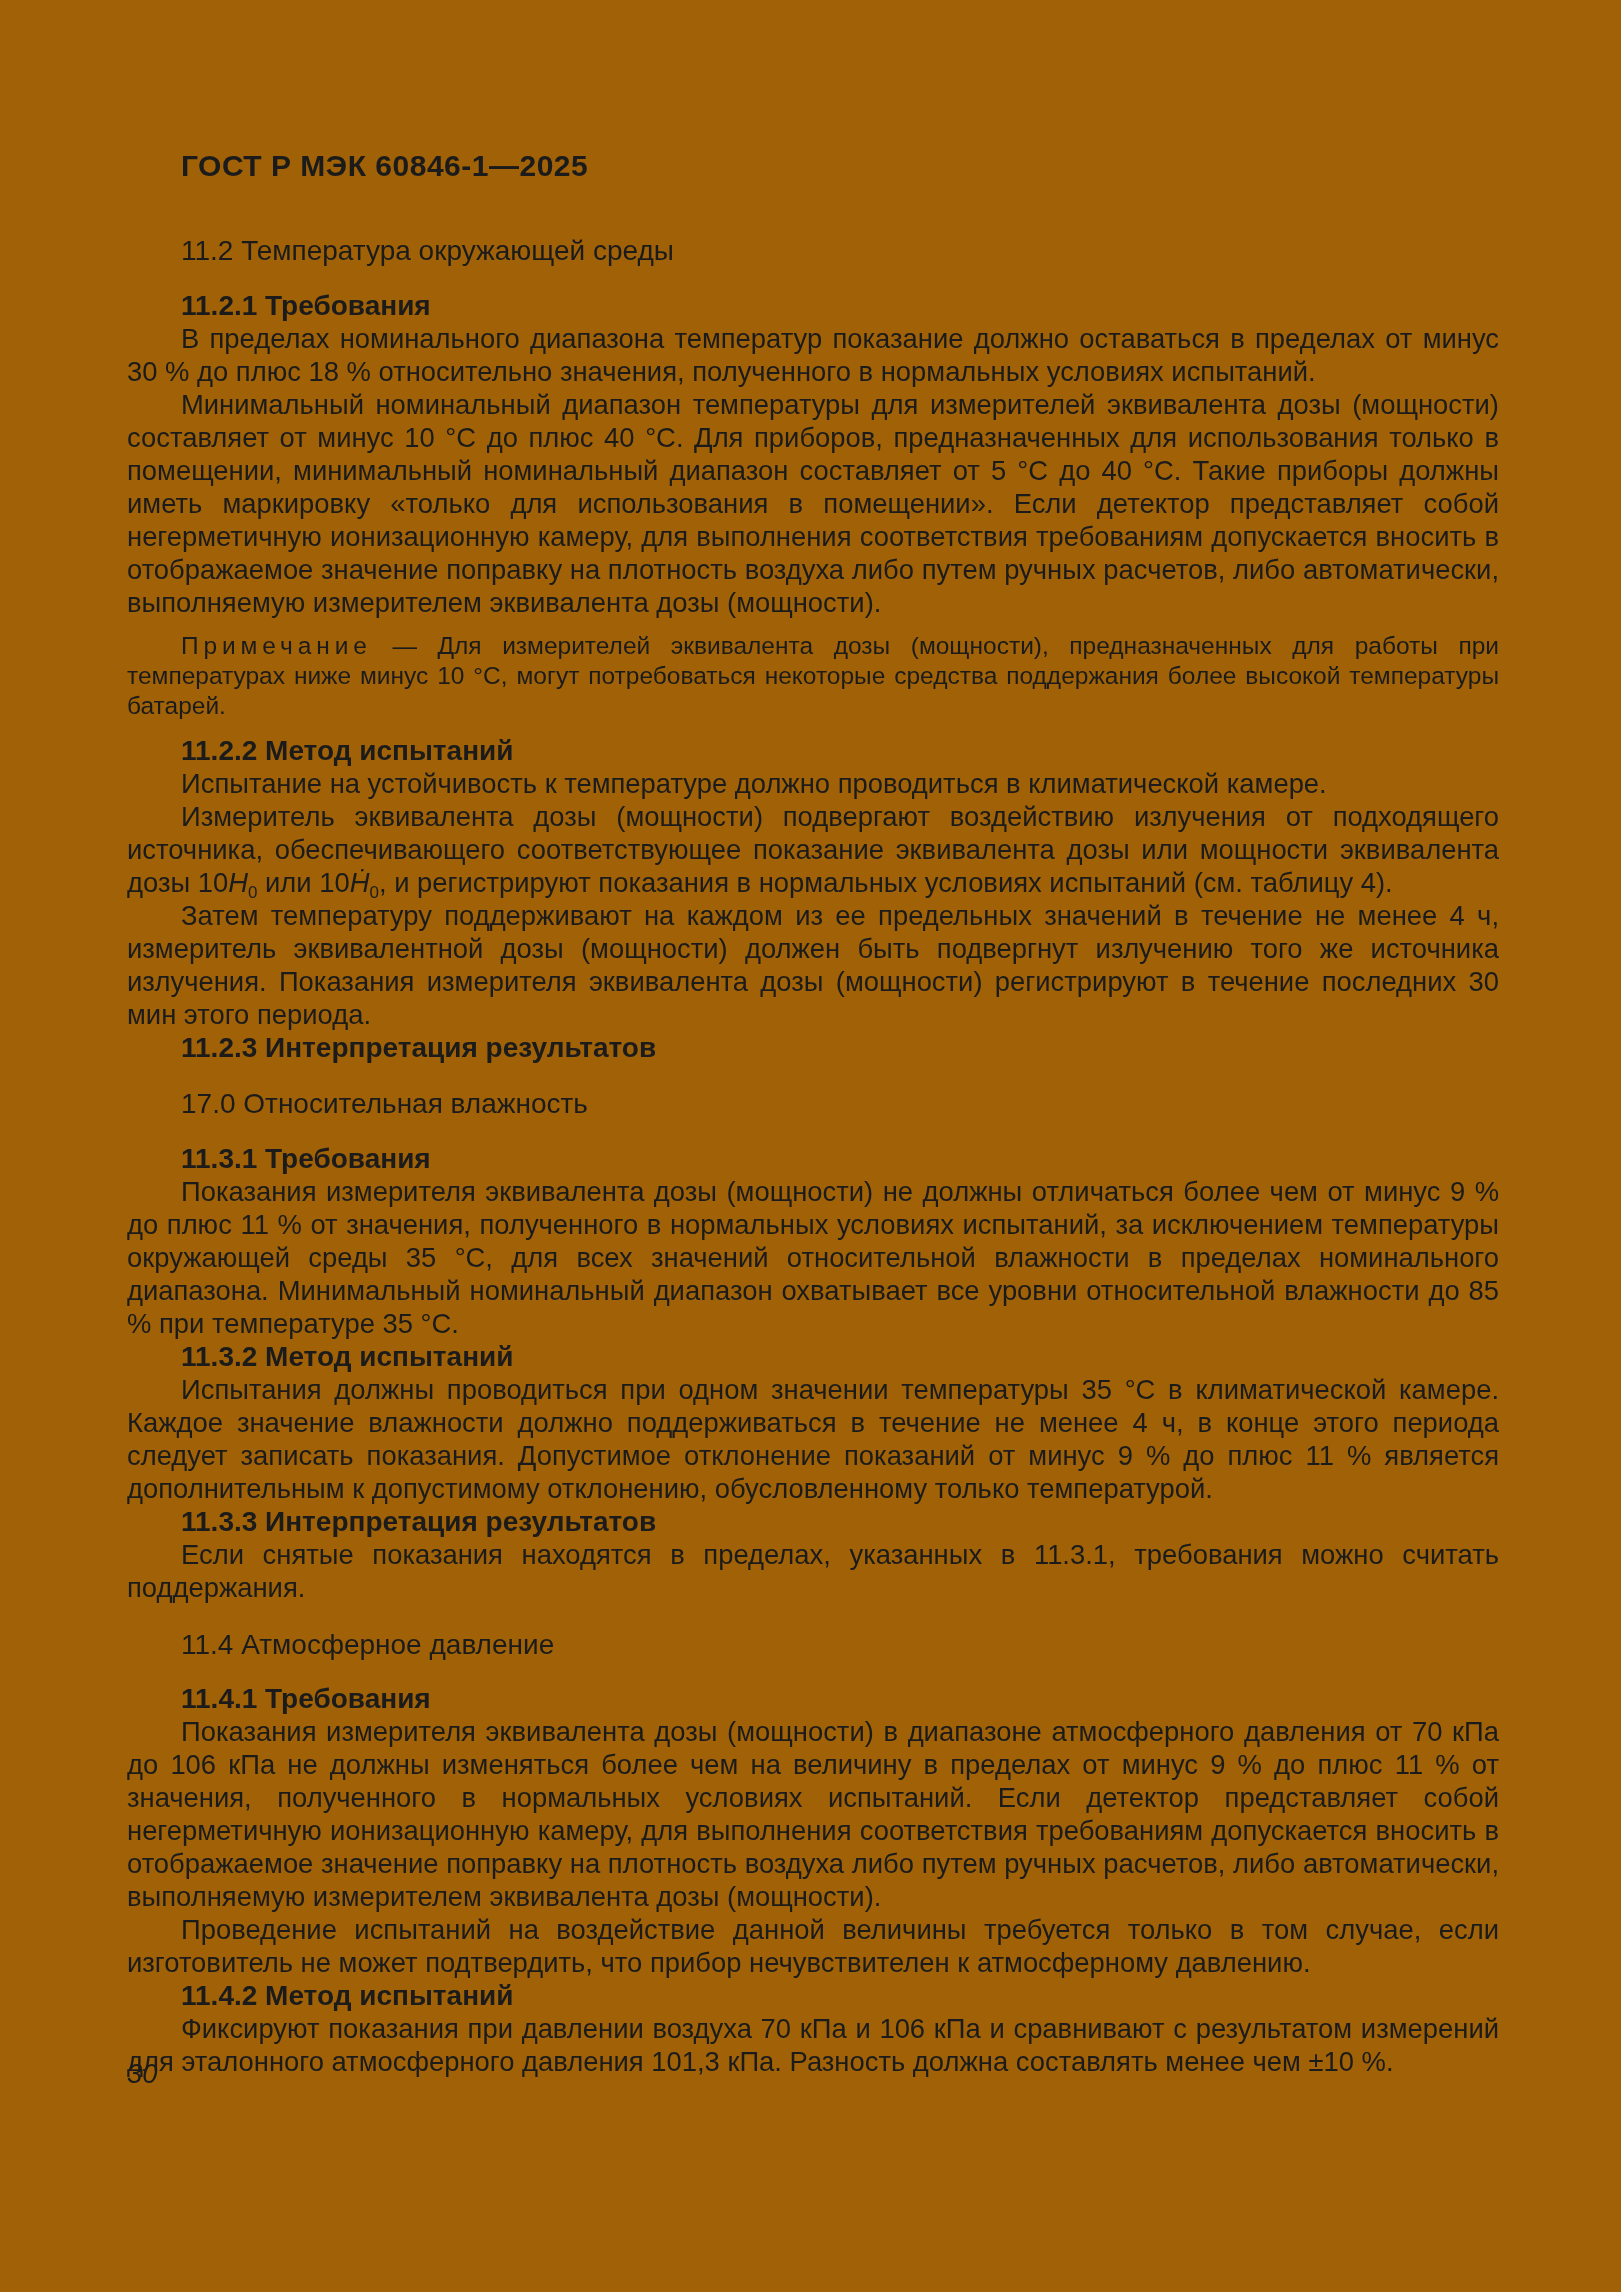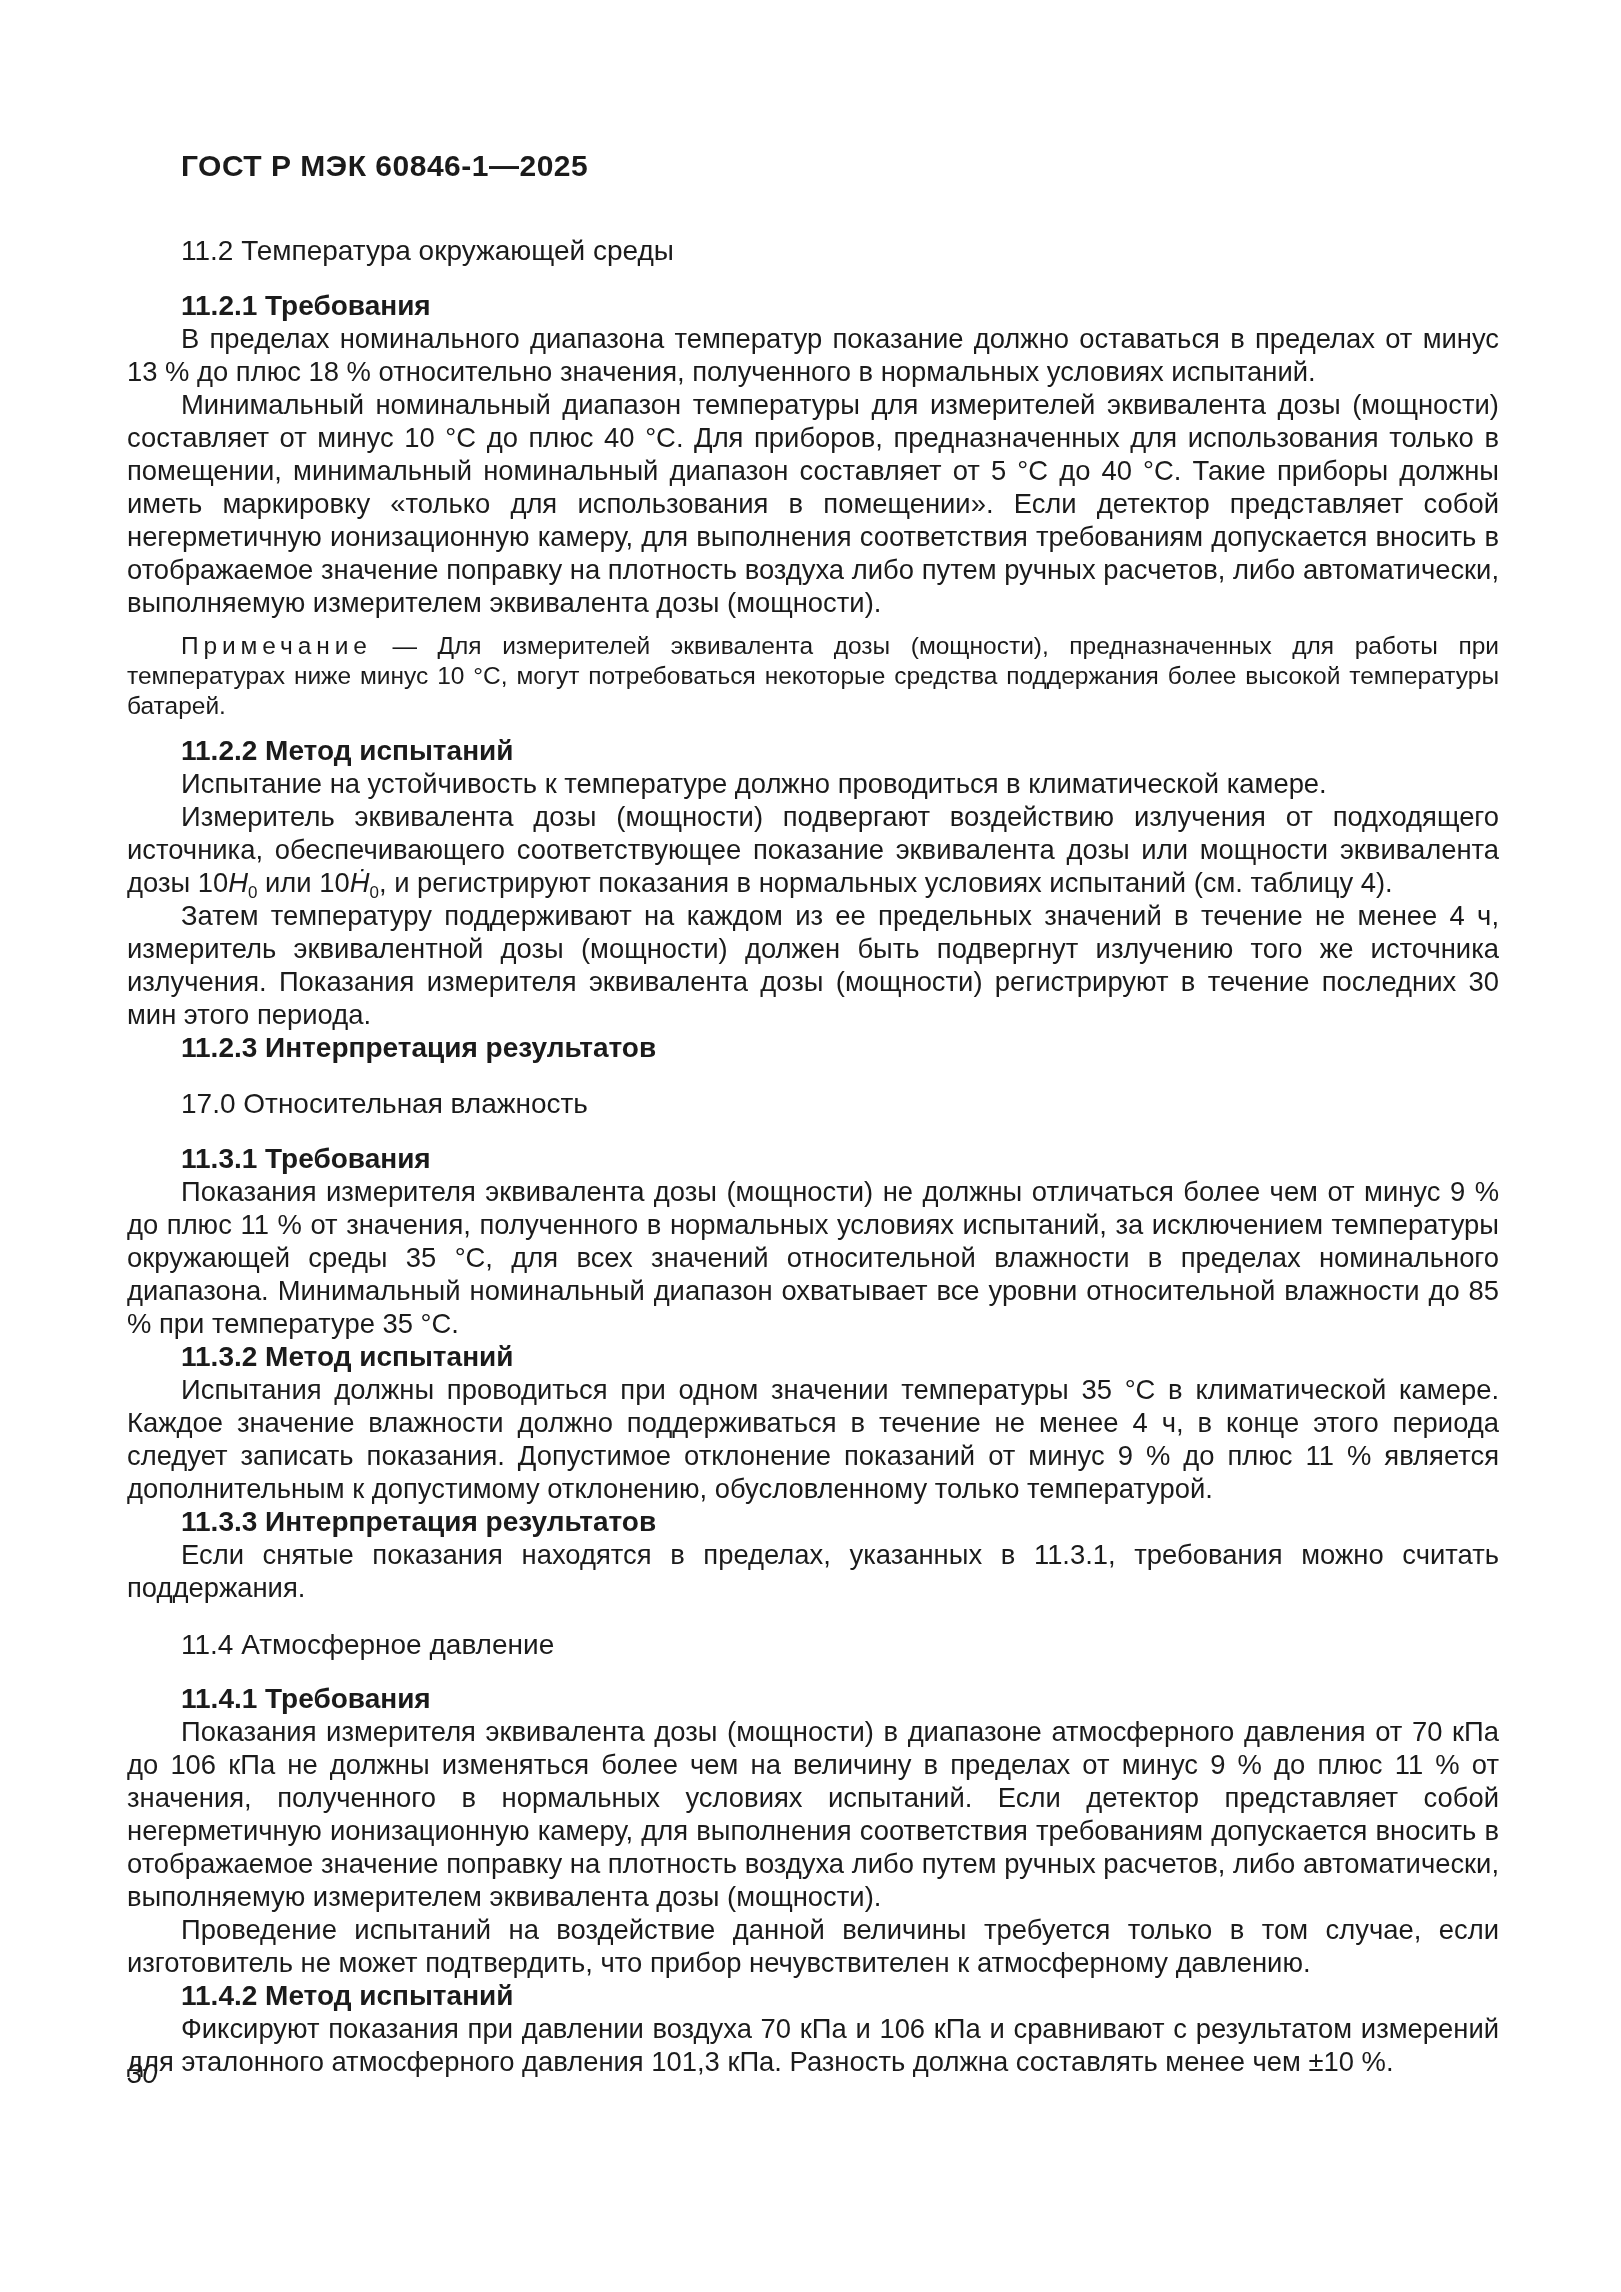--- a/index.html
+++ b/index.html
@@ -1,21 +1,21 @@
 <!DOCTYPE html>
 <html lang="ru"><head>
 <meta charset="utf-8">
 <style>
   html, body { margin: 0; padding: 0; background: #e8e8e8; }
   .page {
     position: relative;
     width: 1621px;
     height: 2293px;
     margin: 0 auto;
-    background: #ffffff;
+    background: #a16207;
     color: #1b1b1b;
     font-family: "Liberation Sans", "DejaVu Sans", sans-serif;
     box-sizing: border-box;
   }
   .content {
     position: absolute;
     left: 127px;
     top: 149px;
     width: 1372px;
   }
@@ -73,21 +73,21 @@
 <body>
 
 <div class="page">
   <div class="content">
 
     <div class="doc-code">ГОСТ Р МЭК 60846-1—2025</div>
 
     <div class="h-major">11.2 Температура окружающей среды</div>
 
     <div class="h-sub">11.2.1 Требования</div>
-    <p class="body">В пределах номинального диапазона температур показание должно оставаться в пределах от минус 13 % до плюс 18 % относительно значения, полученного в нормальных условиях испытаний.</p>
+    <p class="body">В пределах номинального диапазона температур показание должно оставаться в пределах от минус 30 % до плюс 18 % относительно значения, полученного в нормальных условиях испытаний.</p>
     <p class="body">Минимальный номинальный диапазон температуры для измерителей эквивалента дозы (мощности) составляет от минус 10 °С до плюс 40 °С. Для приборов, предназначенных для использования только в помещении, минимальный номинальный диапазон составляет от 5 °С до 40 °С. Такие приборы должны иметь маркировку «только для использования в помещении». Если детектор представляет собой негерметичную ионизационную камеру, для выполнения соответствия требованиям допускается вносить в отображаемое значение поправку на плотность воздуха либо путем ручных расчетов, либо автоматически, выполняемую измерителем эквивалента дозы (мощности).</p>
 
     <p class="note"><span class="note-label">Примечание</span><span> — Для измерителей эквивалента дозы (мощности), предназначенных для работы при температурах ниже минус 10 °С, могут потребоваться некоторые средства поддержания более высокой температуры батарей.</span></p>
 
     <div class="h-sub">11.2.2 Метод испытаний</div>
     <p class="body">Испытание на устойчивость к температуре должно проводиться в климатической камере.</p>
     <p class="body"><span>Измеритель эквивалента дозы (мощности) подвергают воздействию излучения от подходящего источника, обеспечивающего соответствующее показание эквивалента дозы или мощности эквивалента дозы 10</span><span class="qty">H</span><sub class="idx">0</sub><span> или 10</span><span class="qty">Ḣ</span><sub class="idx">0</sub><span>, и регистрируют показания в нормальных условиях испытаний (см. таблицу 4).</span></p>
     <p class="body">Затем температуру поддерживают на каждом из ее предельных значений в течение не менее 4 ч, измеритель эквивалентной дозы (мощности) должен быть подвергнут излучению того же источника излучения. Показания измерителя эквивалента дозы (мощности) регистрируют в течение последних 30 мин этого периода.</p>
 
     <div class="h-sub">11.2.3 Интерпретация результатов</div>

